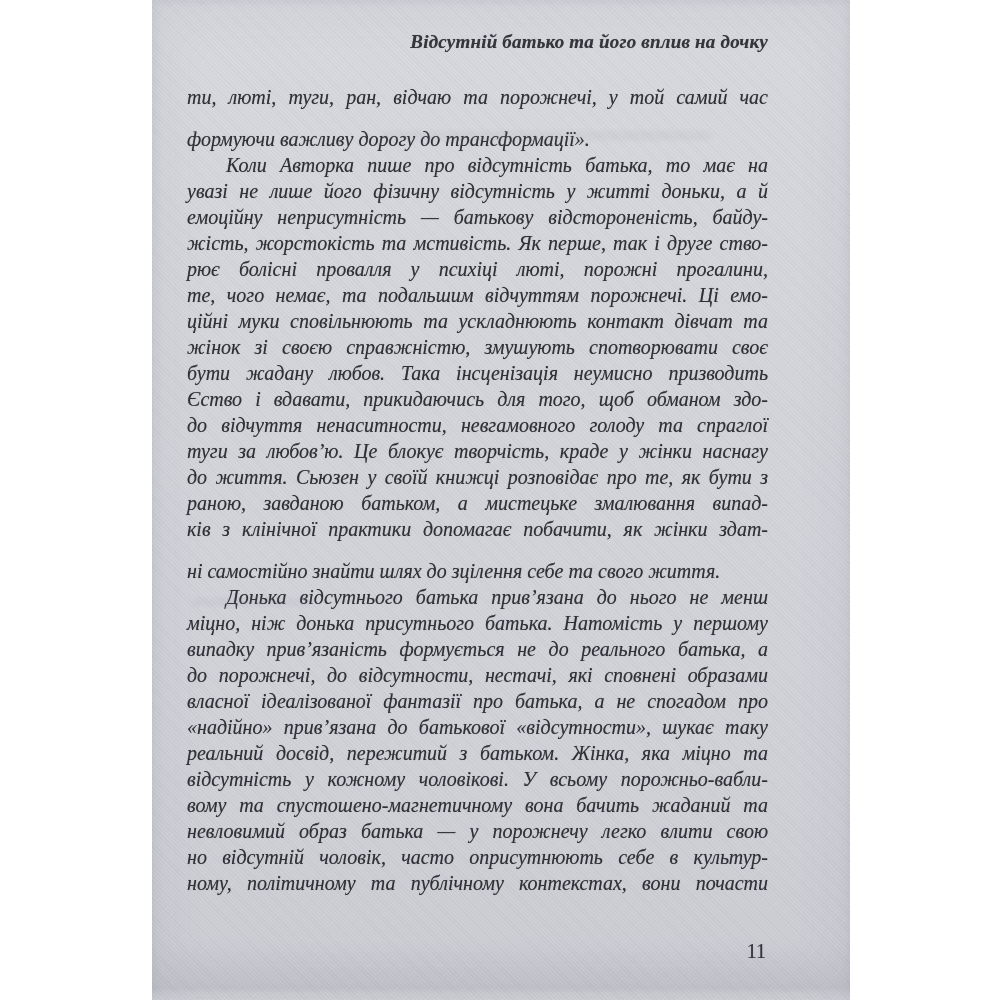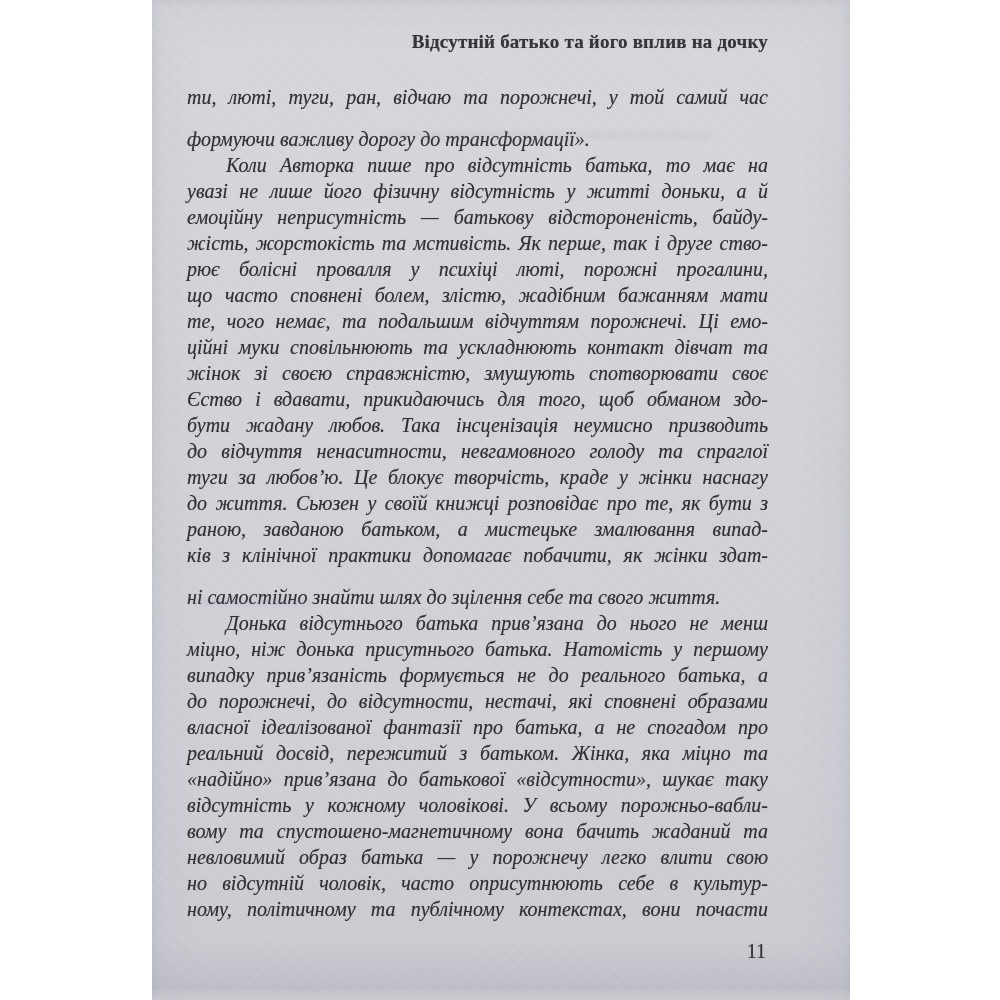--- a/index.html
+++ b/index.html
@@ -33,20 +33,21 @@
                 inset -3px 0 8px rgba(120, 122, 140, 0.08),
                 inset 3px 0 8px rgba(120, 122, 140, 0.06);
     overflow: hidden;
   }
   .running-head {
     position: absolute;
     top: 30px;
     left: 35px;
     width: 581px;
     text-align: right;
+    font-style: italic;
     font-weight: bold;
     font-size: 19px;
     line-height: 24px;
     color: #34343b;
     letter-spacing: 0.2px;
     filter: blur(0.35px);
     text-shadow: 0 0 0.7px rgba(52, 52, 59, 0.55);
   }
   .body-text {
     position: absolute;
@@ -112,41 +113,40 @@
         <div class="para italic">
           <div class="line">ти, люті, туги, ран, відчаю та порожнечі, у той самий час</div>
           <div class="line para-last">формуючи важливу дорогу до трансформації».</div>
         </div>
         <div class="para">
           <div class="line indent">Коли Авторка пише про відсутність батька, то має на</div>
           <div class="line">увазі не лише його фізичну відсутність у житті доньки, а й</div>
           <div class="line">емоційну неприсутність — батькову відстороненість, байду-</div>
           <div class="line">жість, жорстокість та мстивість. Як перше, так і друге ство-</div>
           <div class="line">рює болісні провалля у психіці люті, порожні прогалини,</div>
-          <div class="line">що часто сповнені болем, злістю, жадібним бажанням мати</div>
           <div class="line">те, чого немає, та подальшим відчуттям порожнечі. Ці емо-</div>
           <div class="line">ційні муки сповільнюють та ускладнюють контакт дівчат та</div>
           <div class="line">жінок зі своєю справжністю, змушують спотворювати своє</div>
+          <div class="line">бути жадану любов. Така інсценізація неумисно призводить</div>
           <div class="line">Єство і вдавати, прикидаючись для того, щоб обманом здо-</div>
-          <div class="line">бути жадану любов. Така інсценізація неумисно призводить</div>
           <div class="line">до відчуття ненаситности, невгамовного голоду та спраглої</div>
           <div class="line">туги за любов’ю. Це блокує творчість, краде у жінки наснагу</div>
           <div class="line">до життя. Сьюзен у своїй книжці розповідає про те, як бути з</div>
           <div class="line">раною, завданою батьком, а мистецьке змалювання випад-</div>
           <div class="line">ків з клінічної практики допомагає побачити, як жінки здат-</div>
           <div class="line para-last">ні самостійно знайти шлях до зцілення себе та свого життя.</div>
         </div>
         <div class="para">
           <div class="line indent">Донька відсутнього батька прив’язана до нього не менш</div>
           <div class="line">міцно, ніж донька присутнього батька. Натомість у першому</div>
           <div class="line">випадку прив’язаність формується не до реального батька, а</div>
           <div class="line">до порожнечі, до відсутности, нестачі, які сповнені образами</div>
           <div class="line">власної ідеалізованої фантазії про батька, а не спогадом про</div>
+          <div class="line">«надійно» прив’язана до батькової «відсутности», шукає таку</div>
           <div class="line">реальний досвід, пережитий з батьком. Жінка, яка міцно та</div>
-          <div class="line">«надійно» прив’язана до батькової «відсутности», шукає таку</div>
           <div class="line">відсутність у кожному чоловікові. У всьому порожньо-вабли-</div>
           <div class="line">вому та спустошено-магнетичному вона бачить жаданий та</div>
           <div class="line">невловимий образ батька — у порожнечу легко влити свою</div>
           <div class="line">но відсутній чоловік, часто оприсутнюють себе в культур-</div>
           <div class="line">ному, політичному та публічному контекстах, вони почасти</div>
         </div>
       </div>
 
     <div class="ghost ghost-1"></div>
     <div class="ghost ghost-2"></div>

